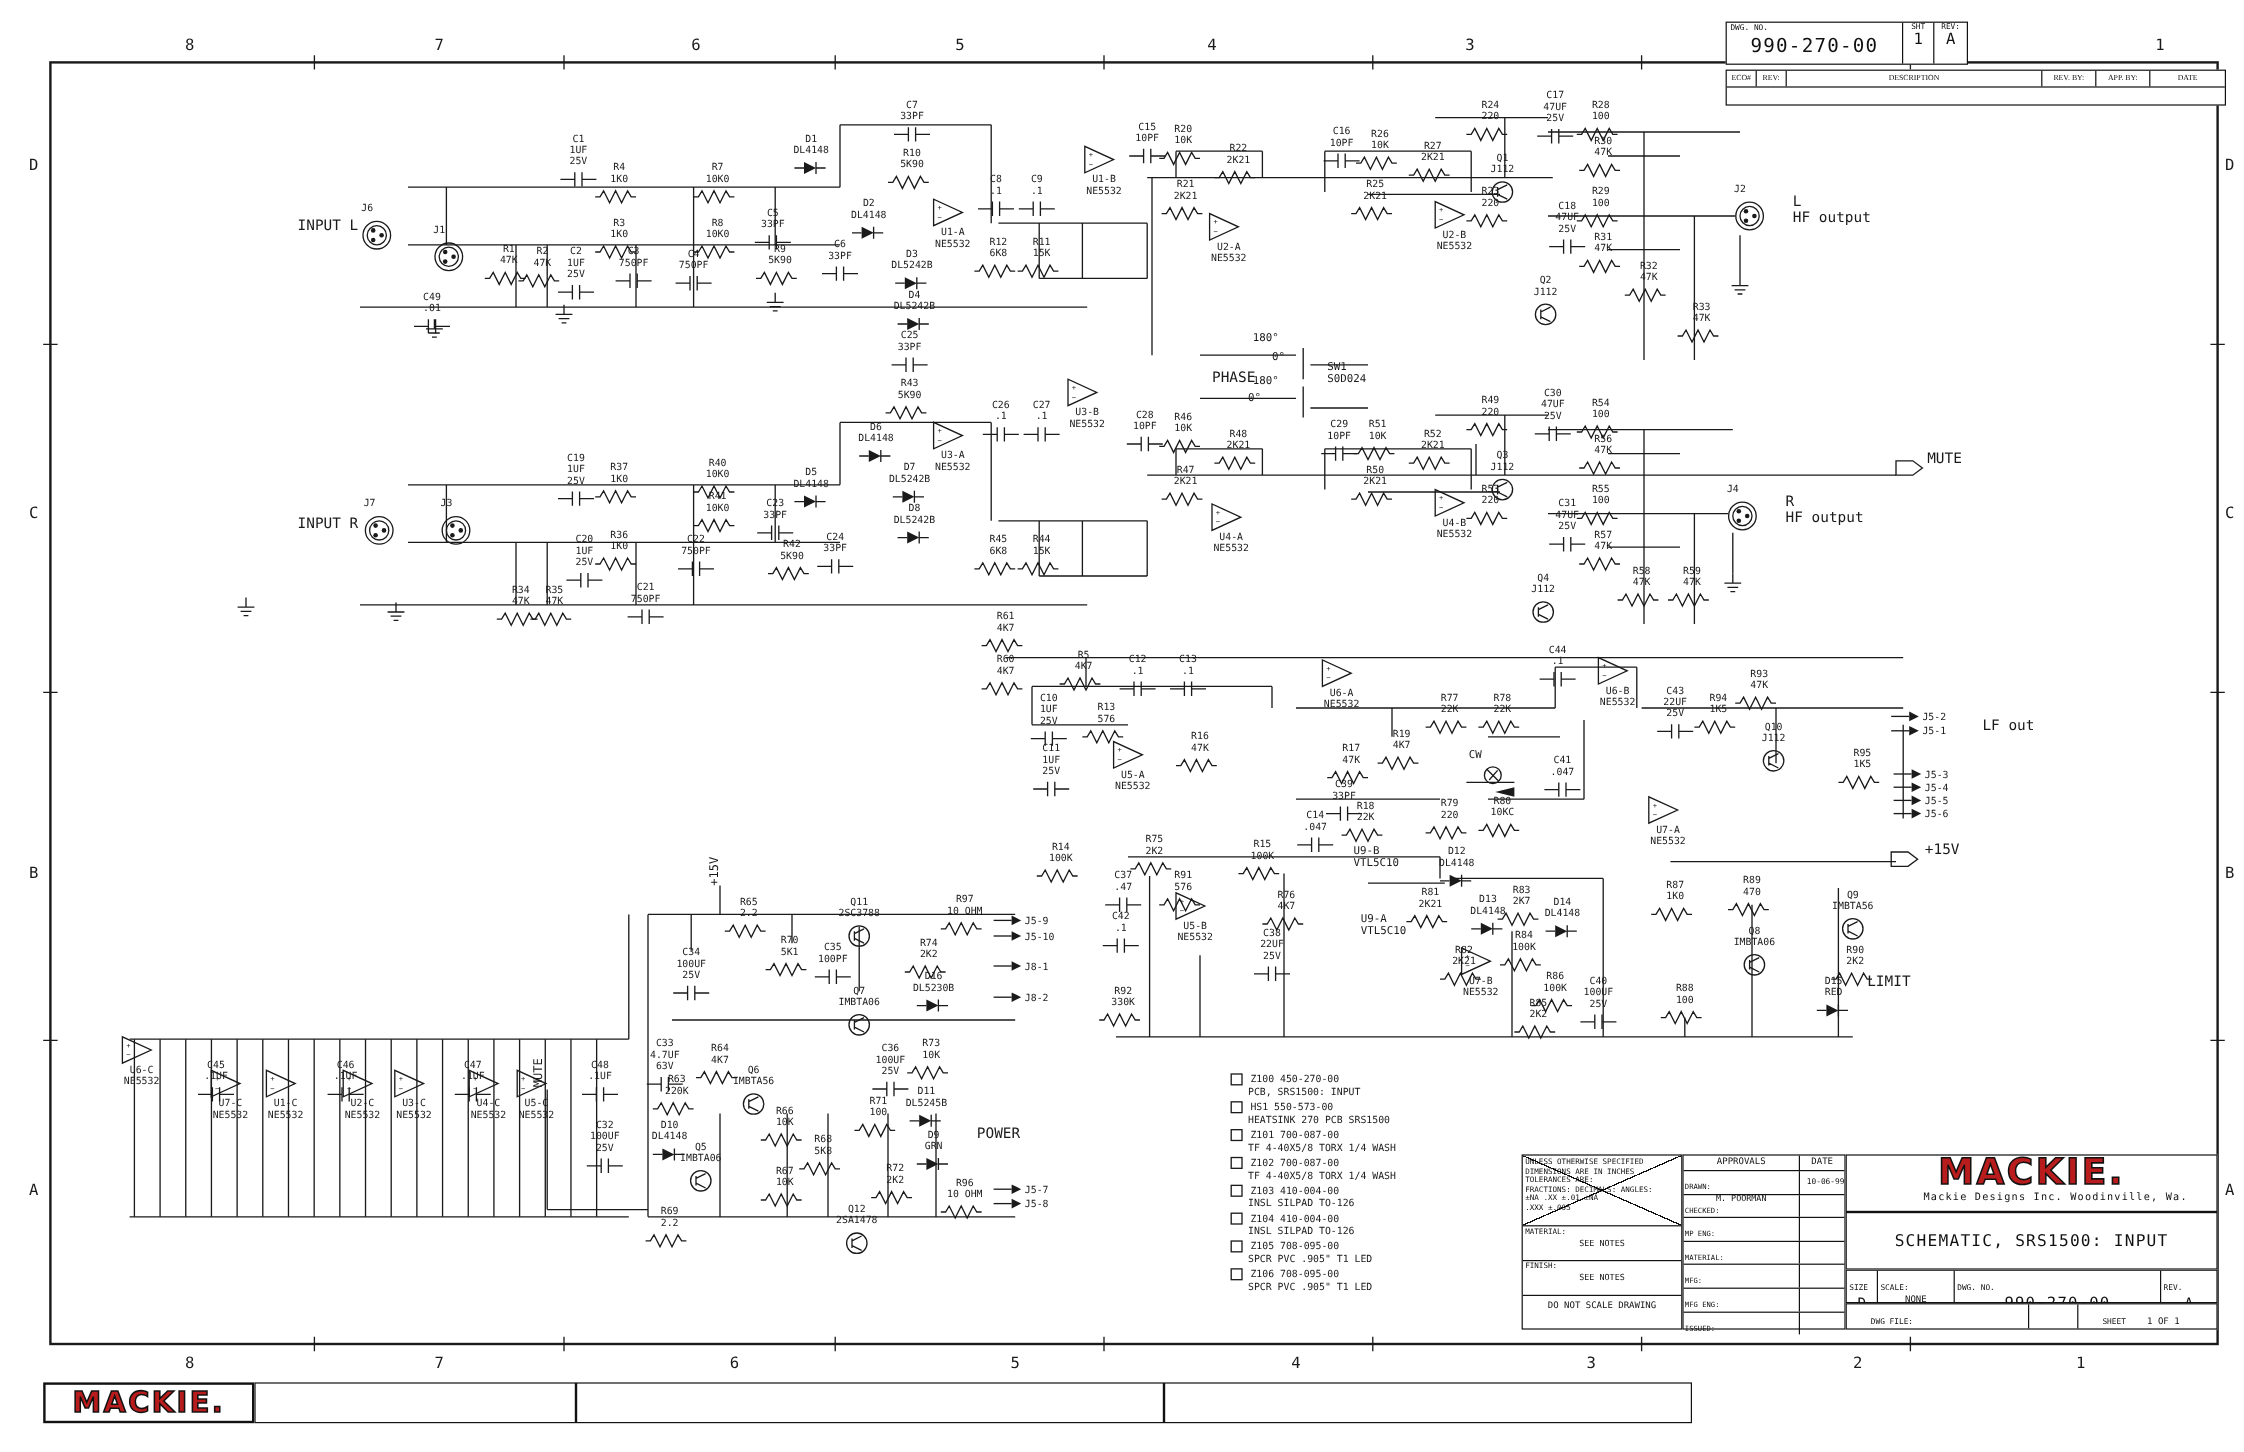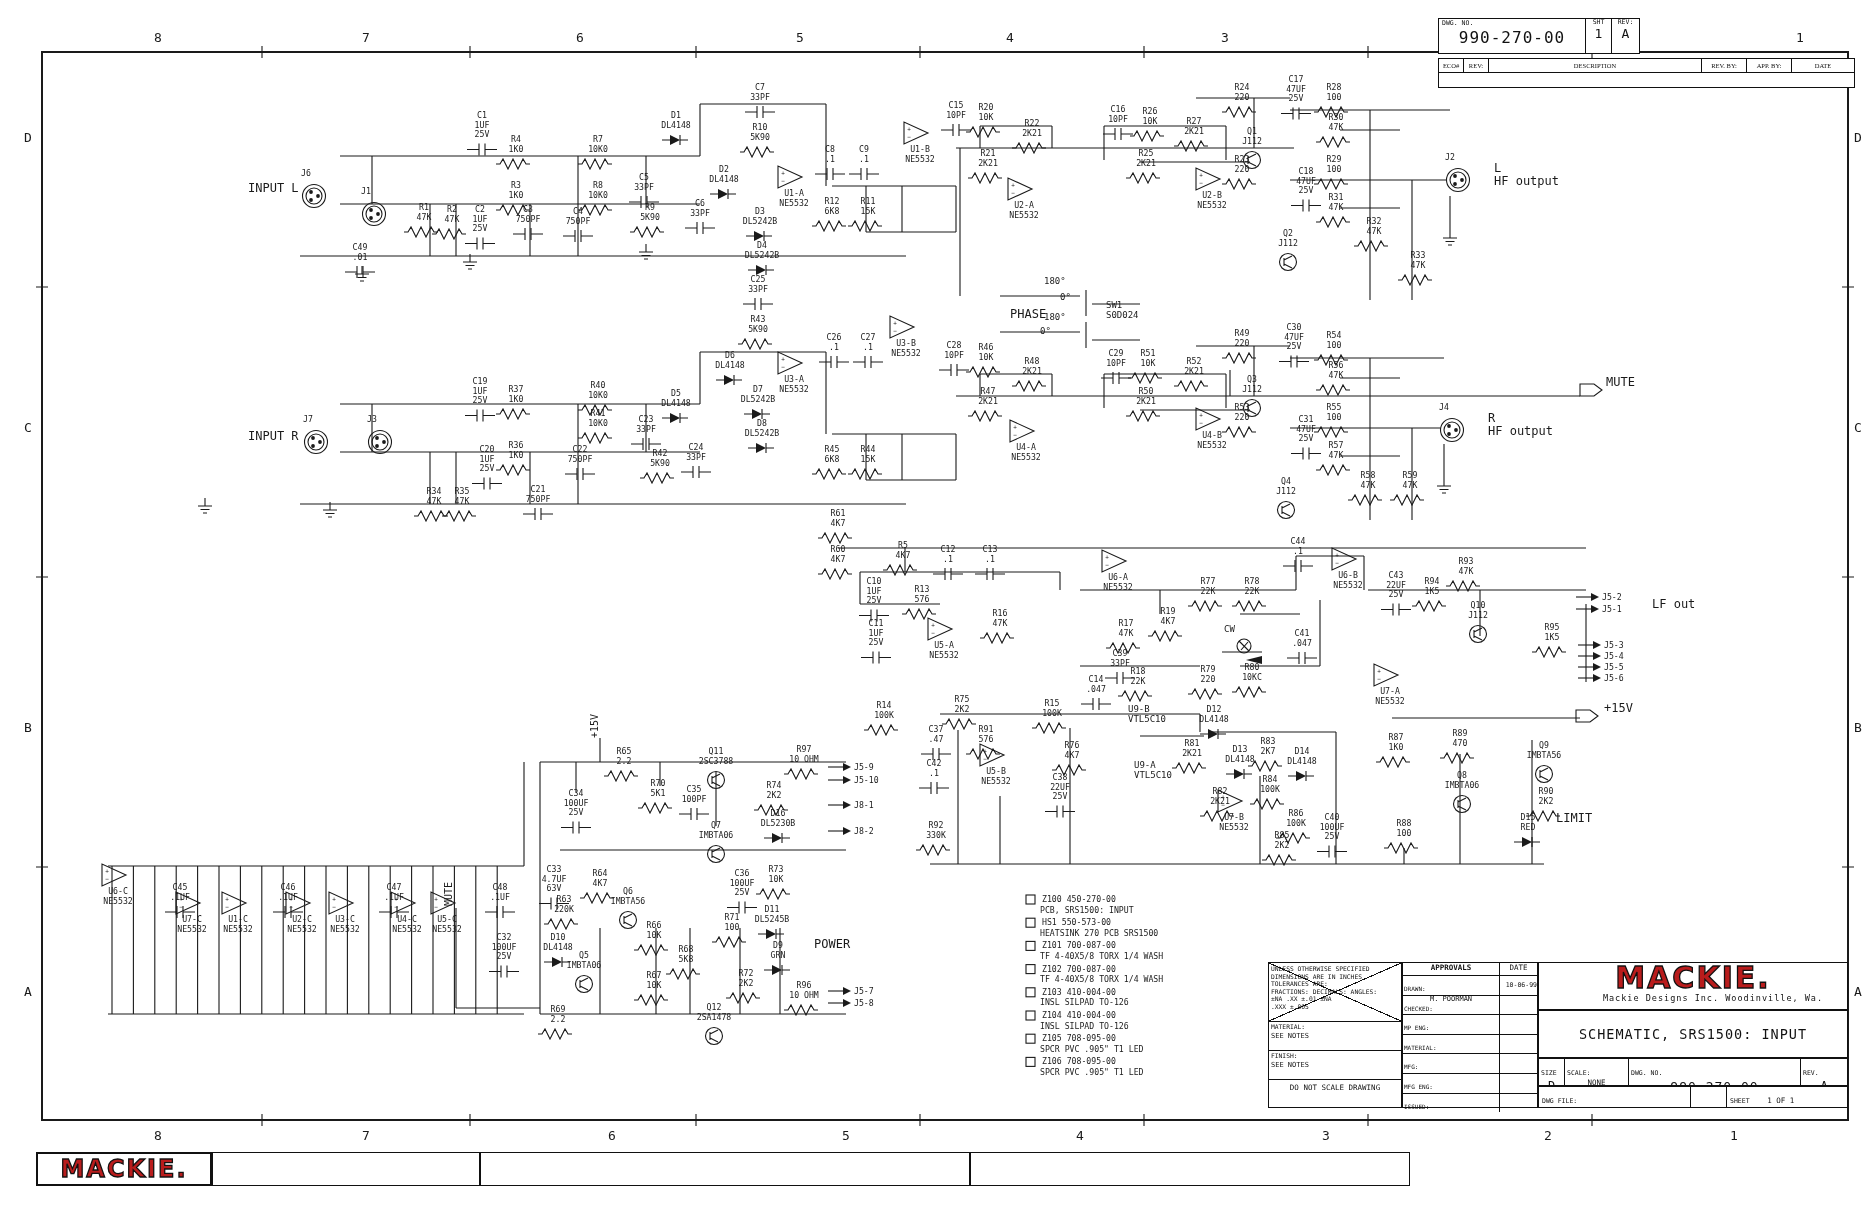--- a/index.html
+++ b/index.html
@@ -20,44 +20,44 @@
   
   #revtbl{left:1438px;top:58px;width:417px;height:30px;font-family:Liberation Serif, serif;}
   #revtbl .hdr{display:flex;height:13px;border-bottom:1px solid #111;}
   #revtbl .hdr div{border-right:1px solid #111;font-size:6.5px;text-align:center;line-height:13px;}
   
   #tolblk{left:1268px;top:962px;width:134px;height:146px;font-size:6.3px;line-height:7.6px;}
   #tolblk .xsec{height:54px;padding:2px;background:
      linear-gradient(to bottom right,transparent 49.5%,#111 49.5% 50.5%,transparent 50.5%),
      linear-gradient(to top right,transparent 49.5%,#111 49.5% 50.5%,transparent 50.5%);}
   #tolblk .sec{border-top:1px solid #111;padding:1px 2px;}
-  #tolblk .notes{text-align:left;font-size:7px;margin-top:2px;}
+  #tolblk .notes{text-align:center;font-size:7px;margin-top:2px;}
   
   #apprblk{left:1402px;top:962px;width:136px;height:146px;}
   #apprblk .hdr{display:flex;border-bottom:1px solid #111;height:12px;}
-  #apprblk .hdr .a{flex:1;font-size:7.5px;text-align:center;border-right:1px solid #111;font-weight:bold;}
+  #apprblk .hdr .a{flex:1;font-size:7.5px;text-align:center;border-right:1px solid #111;}
   #apprblk .hdr .d{width:37px;font-size:7.5px;text-align:center;}
   #apprblk .row{display:flex;border-bottom:1px solid #111;height:18.6px;}
   #apprblk .row:last-child{border-bottom:none;}
   #apprblk .row .a{flex:1;border-right:1px solid #111;padding:0 1px;}
   #apprblk .row .d{width:37px;font-size:6.5px;text-align:right;line-height:18px;}
   #apprblk .lbl{font-size:6px;}
   #apprblk .val{font-size:7px;text-align:center;}
   
   #logoblk{left:1538px;top:962px;width:310px;height:48px;}
   .mlogo{font-family:"DejaVu Sans",sans-serif;font-weight:bold;font-size:30px;letter-spacing:2px;
          -webkit-text-stroke:1.3px #111;color:#b91c1c;text-align:center;line-height:30px;}
   #logoblk .co{font-size:8.5px;text-align:center;letter-spacing:1px;margin-left:40px;}
   #titlearea{left:1538px;top:1010px;width:310px;height:48px;display:flex;align-items:center;justify-content:center;}
   #titlearea .t{font-size:13.5px;letter-spacing:1px;}
   #sizerow{left:1538px;top:1058px;width:310px;height:28px;display:flex;}
   #sizerow>div{border-right:1px solid #111;padding:1px 2px;box-sizing:border-box;}
   #sizerow>div:last-child{border-right:none;}
   #filerow{left:1538px;top:1086px;width:310px;height:22px;display:flex;}
-  #filerow>div{border-right:1px solid #111;padding:1px 3px;box-sizing:border-box;}
+  #filerow>div{border-right:1px solid #111;padding:1px 20px;box-sizing:border-box;}
   #filerow>div:last-child{border-right:none;}
   
   #footlogo{left:36px;top:1152px;width:176px;height:34px;border-width:2.5px;display:flex;align-items:center;justify-content:center;}
   #footlogo .mlogo{font-size:24px;line-height:24px;}
   .footbar{position:absolute;top:1152px;height:34px;border:1.5px solid #111;background:#fff;box-sizing:border-box;}
 </style>
 </head>
 <body>
 
 <div id="sheet">

